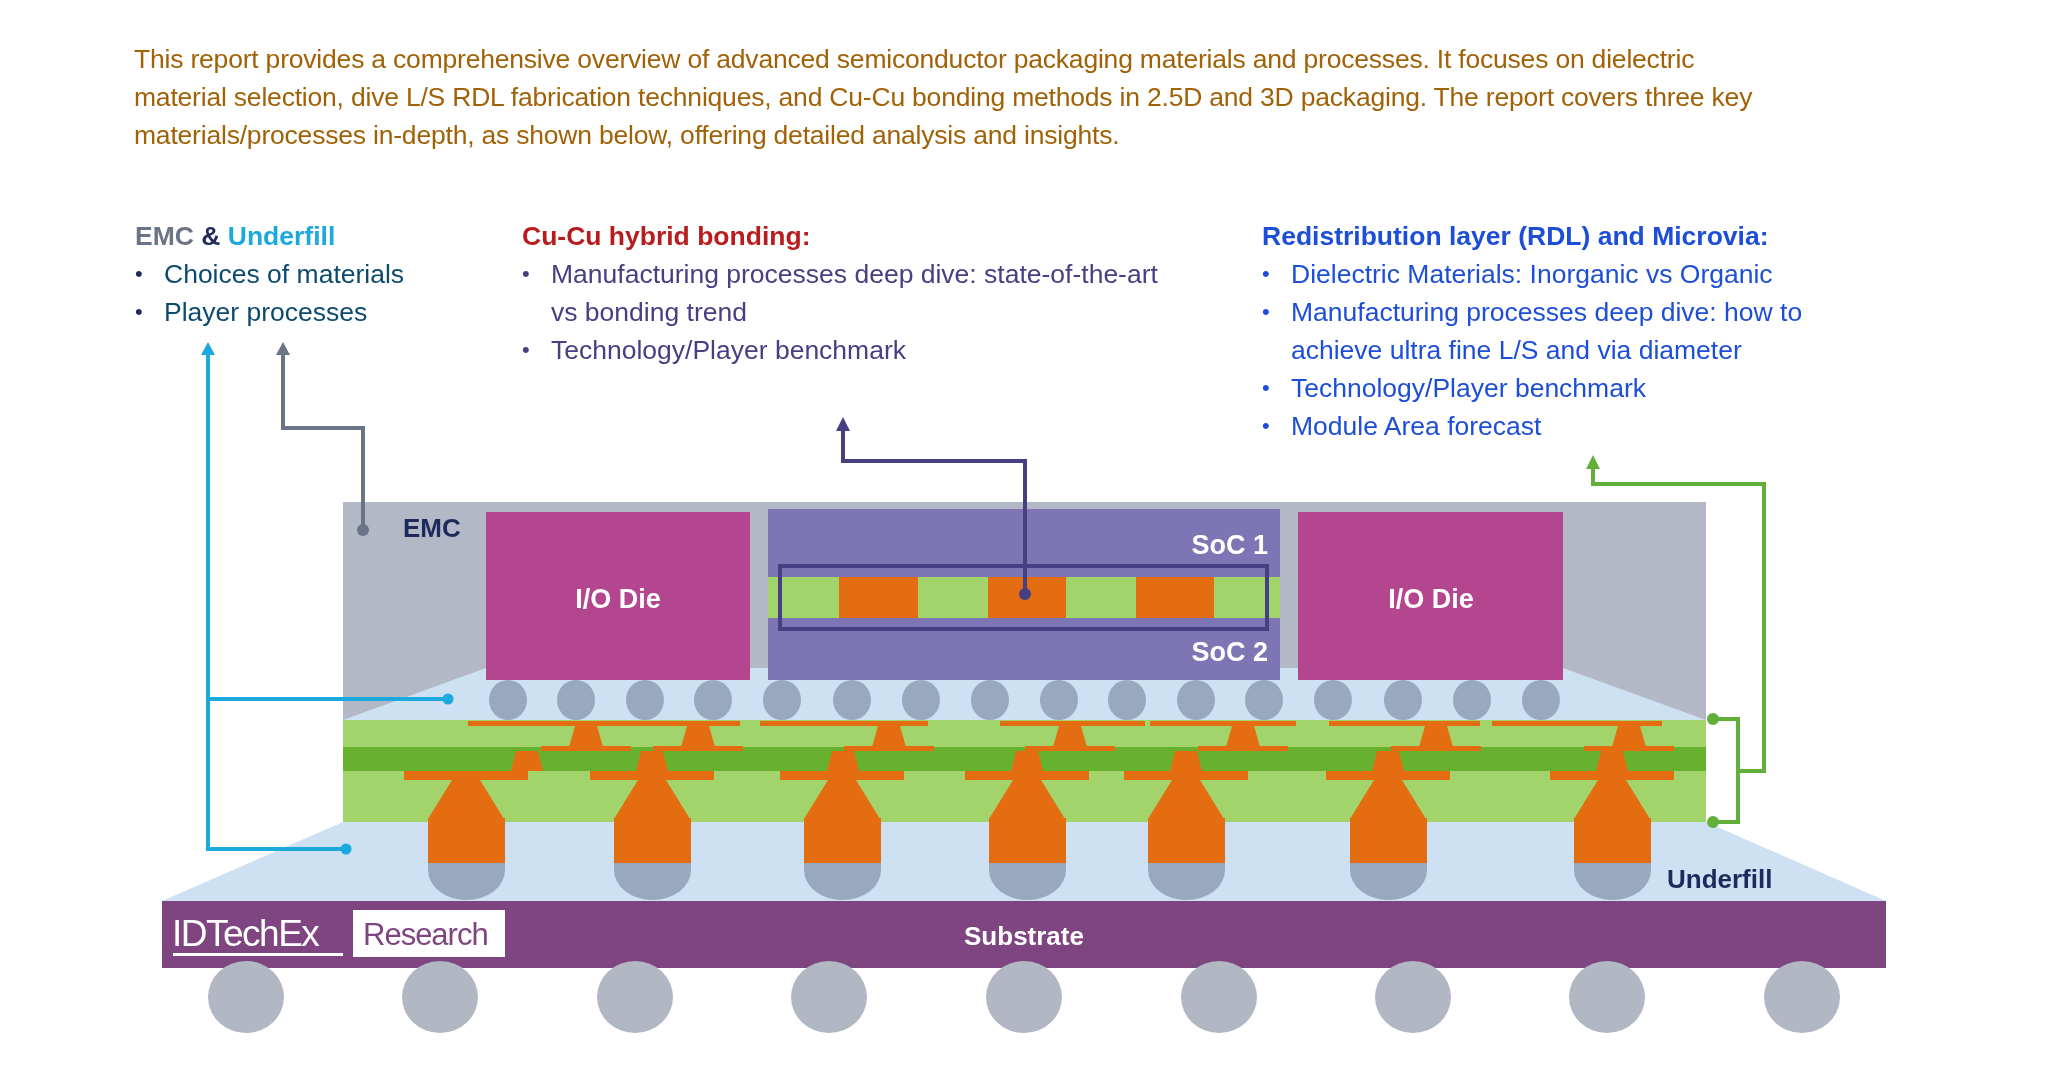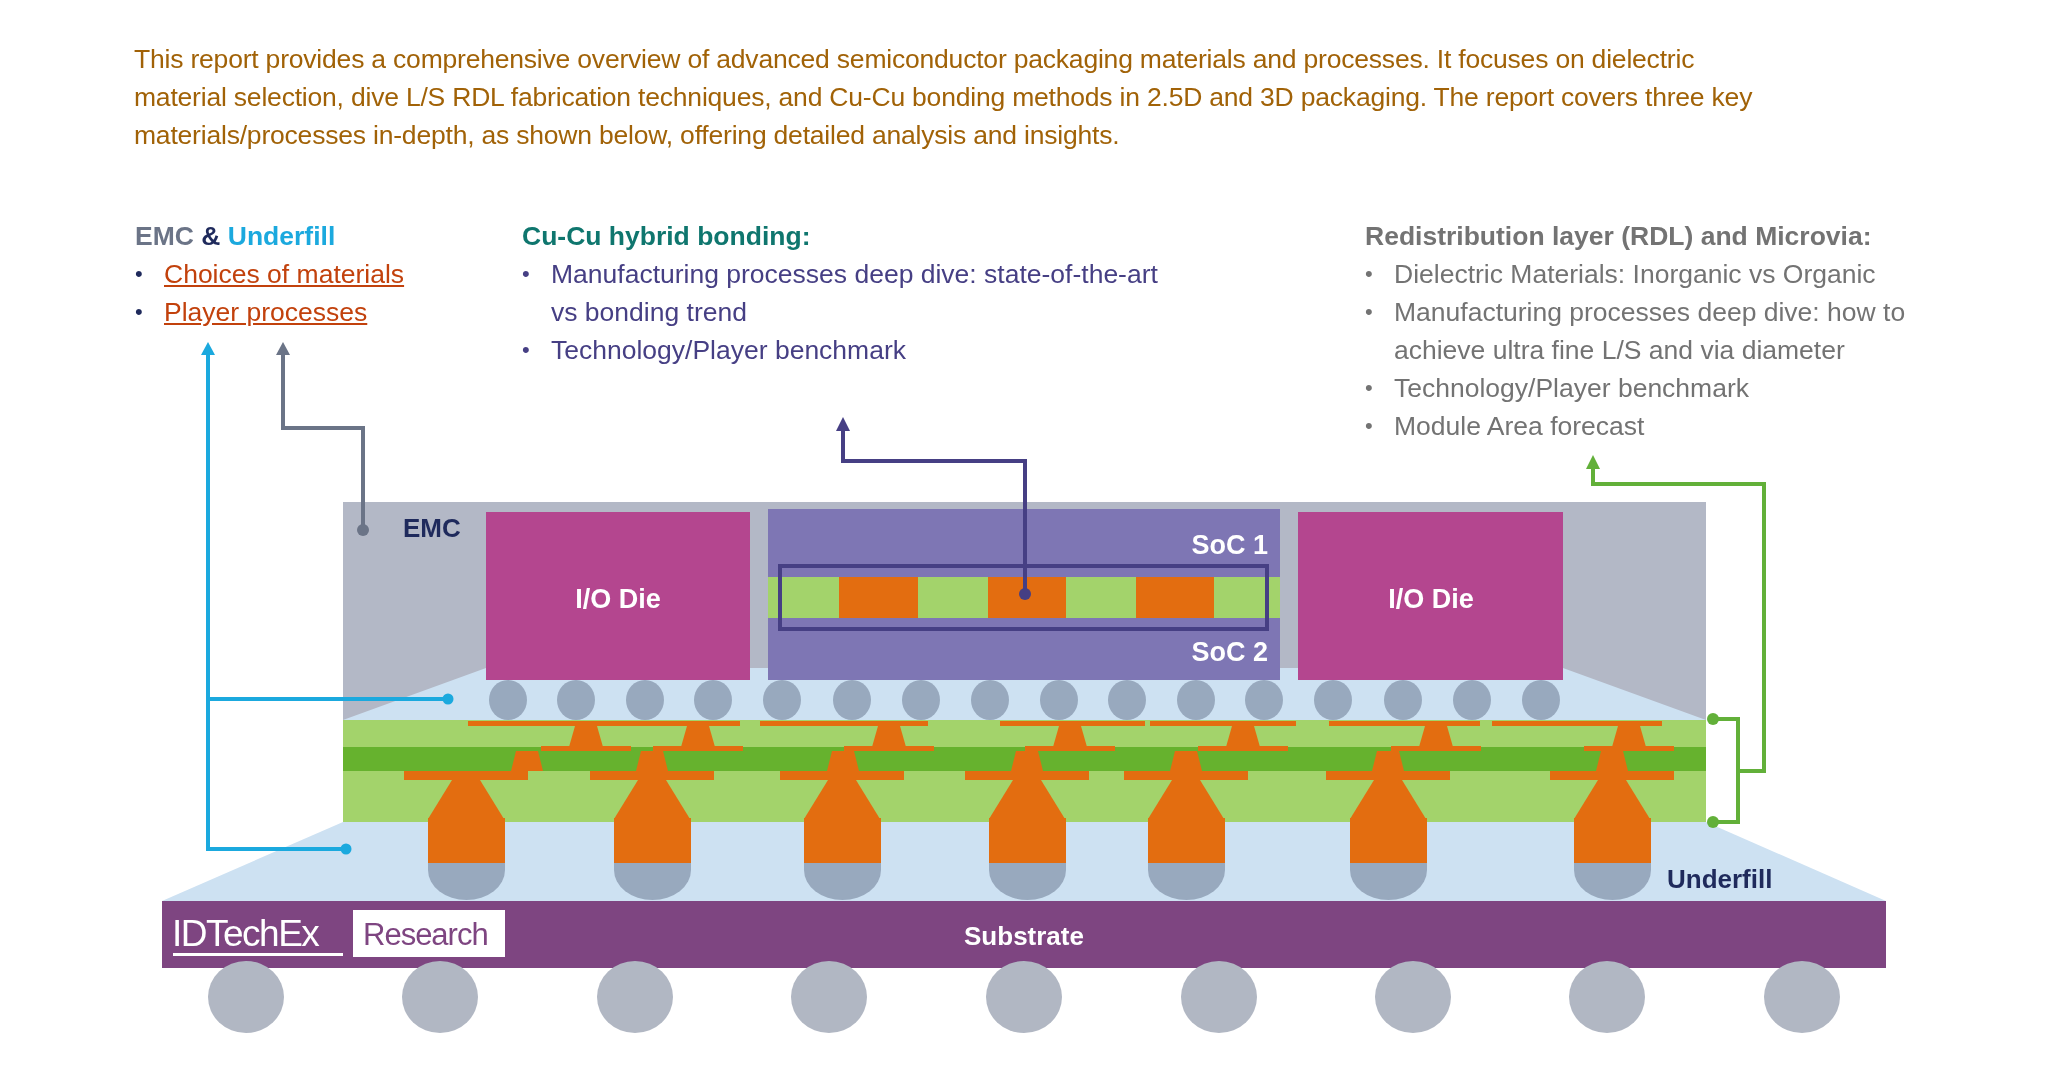--- a/index.html
+++ b/index.html
@@ -9,25 +9,25 @@
   .block { position: absolute; font-size: 26.5px; line-height: 38px; }
   .block .title { font-weight: bold; white-space: nowrap; }
   .block ul { list-style: none; margin: 0; padding: 0; }
   .block li { position: relative; padding-left: 29px; white-space: nowrap; }
   .block li::before { content: "•"; position: absolute; left: 0; top: 0; font-size: 22px; }
   .block li .cont { display: block; }
   #emc-block { left: 135px; top: 217px; color: #1f2a5c; }
   #emc-block .t-emc { color: #6b7487; }
   #emc-block .t-amp { color: #1f2a5c; }
   #emc-block .t-under { color: #1ba9de; }
-  #emc-block li { color: #c2410c; text-decoration: underline; }
+  #emc-block li { color: #0c4a6e; }
   #emc-block li::before { color: #1f2a5c; }
   #cu-block { left: 522px; top: 217px; color: #463f84; }
-  #cu-block .title { color: #0f766e; }
-  #rdl-block { left: 1365px; top: 217px; color: #737373; }
+  #cu-block .title { color: #b91c1c; }
+  #rdl-block { left: 1262px; top: 217px; color: #1d4ed8; }
   svg#diagram { position: absolute; left: 0; top: 0; }
   .lbl { font-family: "Liberation Sans", "DejaVu Sans", sans-serif; font-weight: bold; }
 </style>
 </head>
 <body>
 
 <div class="intro">
   <span>This report provides a comprehensive overview of advanced semiconductor packaging materials and processes. It focuses on dielectric</span>
   <span>material selection, dive L/S RDL fabrication techniques, and Cu-Cu bonding methods in 2.5D and 3D packaging. The report covers three key</span>
   <span>materials/processes in-depth, as shown below, offering detailed analysis and insights.</span>

